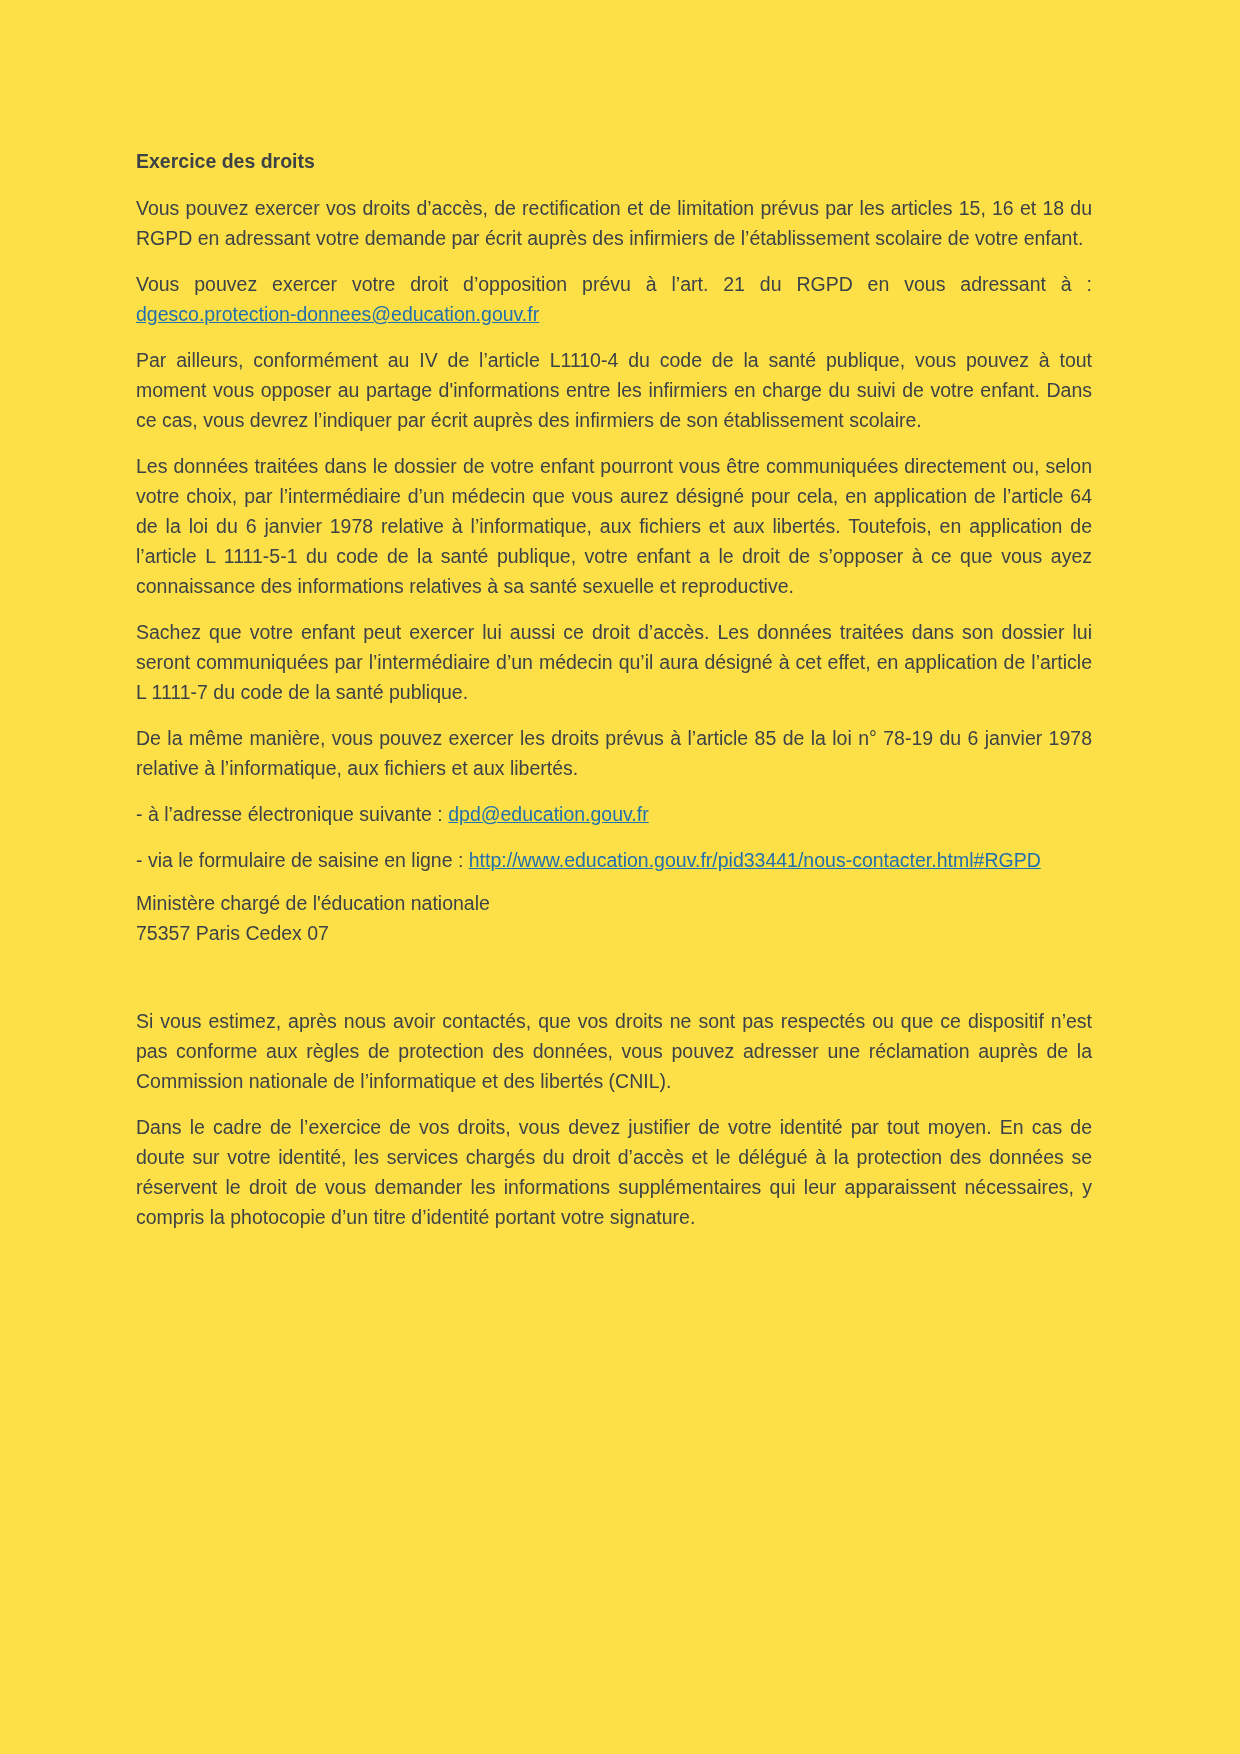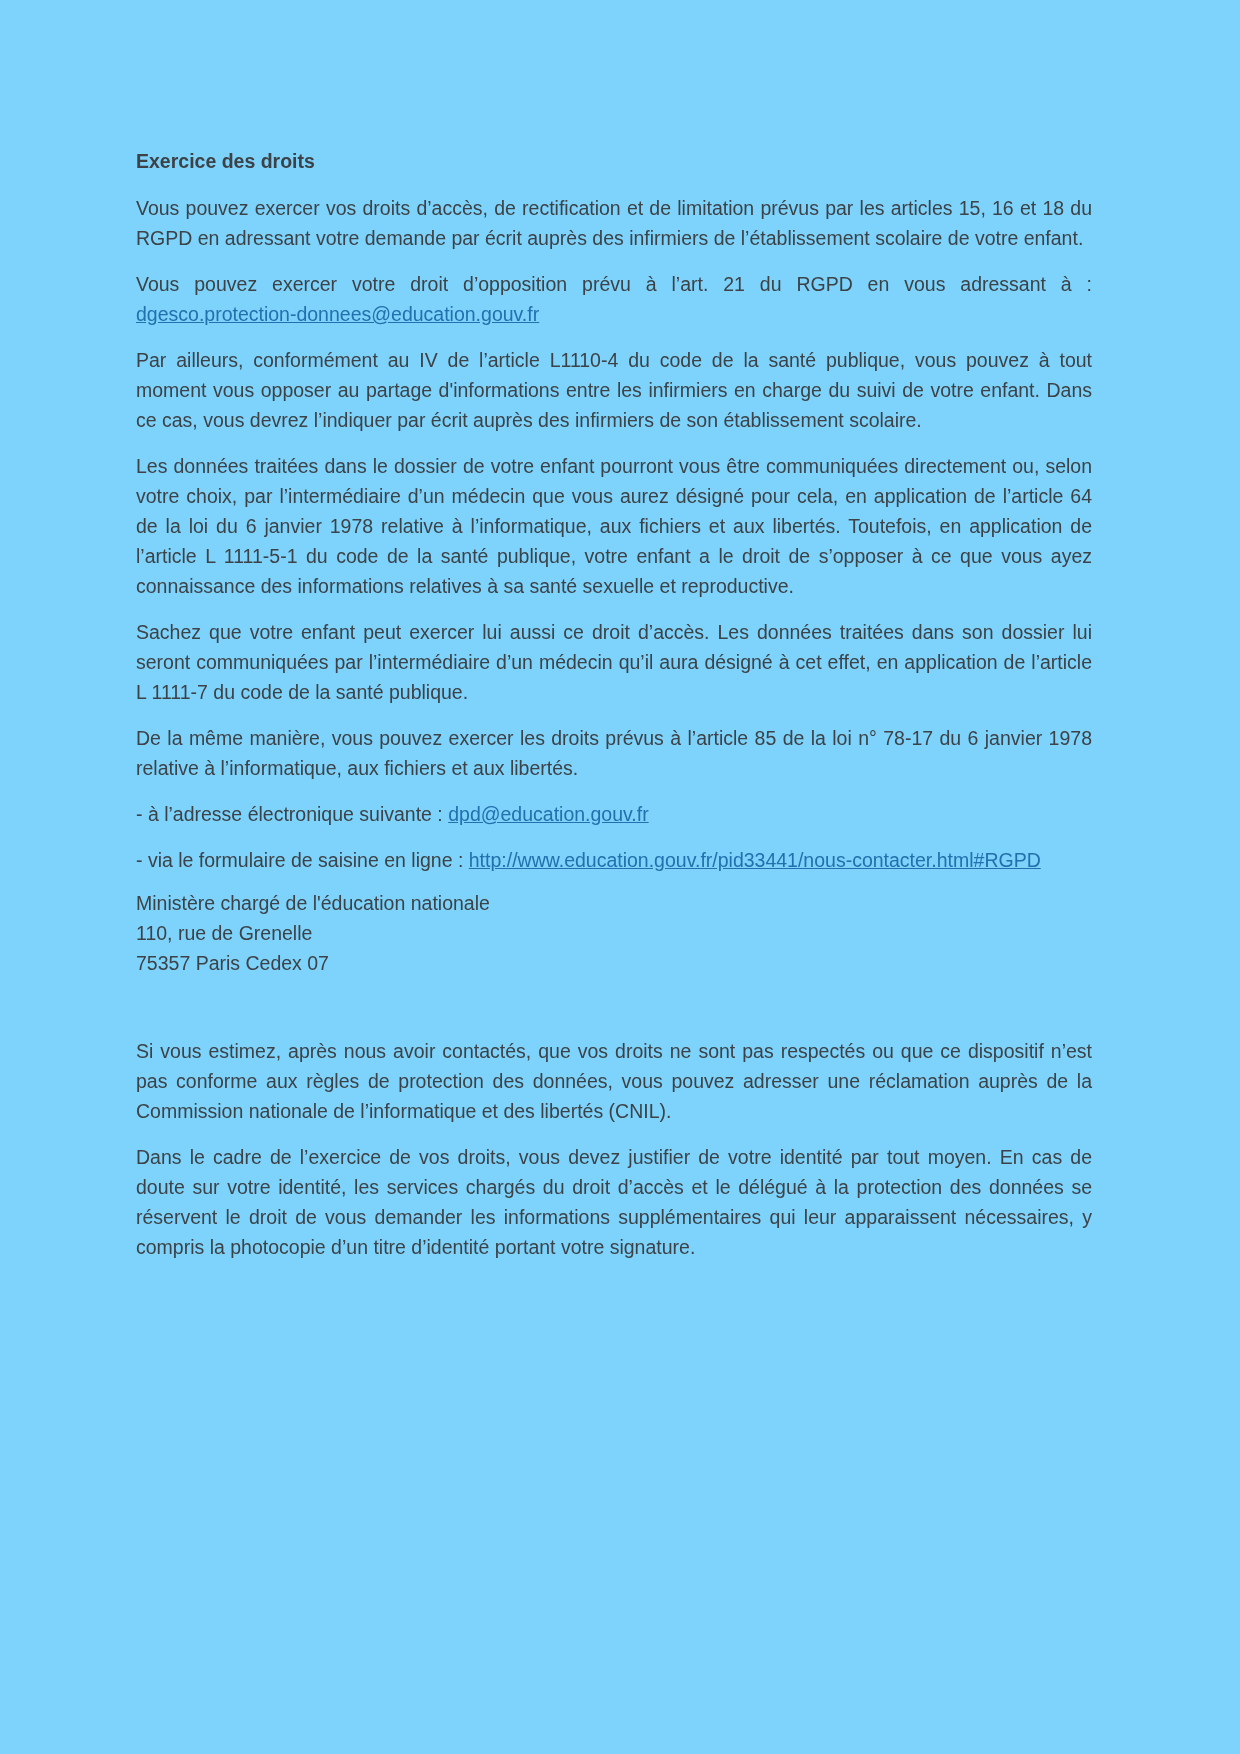--- a/index.html
+++ b/index.html
@@ -1,20 +1,20 @@
 <!DOCTYPE html>
 <html><head>
 <meta charset="utf-8">
 <style>
   html, body { margin: 0; padding: 0; background: #ffffff; }
   .page {
     position: relative;
     width: 1240px;
     height: 1754px;
-    background: #7dd3fc;
+    background: #fde047;
     box-sizing: border-box;
     padding: 146px 148px 0 136px;
     font-family: "Liberation Sans", sans-serif;
     font-size: 19.5px;
     line-height: 30px;
     color: #3d4247;
     overflow: hidden;
   }
   h1.doc-heading {
     font-size: 19.5px;
@@ -53,33 +53,32 @@
 
   <p class="para"><span>Vous pouvez exercer votre droit d’opposition prévu à l’art. 21 du RGPD en vous adressant à :</span>
     <a class="doc-link nowrap">dgesco.protection-donnees@education.gouv.fr</a></p>
 
   <p class="para"><span>Par ailleurs, conformément au IV de l’article L1110-4 du code de la santé publique, vous pouvez à tout moment vous opposer au partage d'informations entre les infirmiers en charge du suivi de votre enfant. Dans ce cas, vous devrez l’indiquer par écrit auprès des infirmiers de son établissement scolaire.</span></p>
 
   <p class="para"><span>Les données traitées dans le dossier de votre enfant pourront vous être communiquées directement ou, selon votre choix, par l’intermédiaire d’un médecin que vous aurez désigné pour cela, en application de l’article 64 de la loi du 6 janvier 1978 relative à l’informatique, aux fichiers et aux libertés. Toutefois, en application de l’article L 1111-5-1 du code de la santé publique, votre enfant a le droit de s’opposer à ce que vous ayez connaissance des informations relatives à sa santé sexuelle et reproductive.</span></p>
 
   <p class="para"><span>Sachez que votre enfant peut exercer lui aussi ce droit d’accès. Les données traitées dans son dossier lui seront communiquées par l’intermédiaire d’un médecin qu’il aura désigné à cet effet, en application de l’article L 1111-7 du code de la santé publique.</span></p>
 
-  <p class="para"><span>De la même manière, vous pouvez exercer les droits prévus à l’article 85 de la loi n° 78-17 du 6 janvier 1978 relative à l’informatique, aux fichiers et aux libertés.</span></p>
+  <p class="para"><span>De la même manière, vous pouvez exercer les droits prévus à l’article 85 de la loi n° 78-19 du 6 janvier 1978 relative à l’informatique, aux fichiers et aux libertés.</span></p>
 
 
   <p class="para"><span>- à l’adresse électronique suivante :</span>
     <a class="doc-link nowrap">dpd@education.gouv.fr</a></p>
 
   <p class="para"><span>- via le formulaire de saisine en ligne :</span>
     <a class="doc-link">http://www.education.gouv.fr/pid33441/nous-contacter.html#RGPD</a></p>
 
 
   <div class="addr">
     <div>Ministère chargé de l'éducation nationale</div>
-    <div>110, rue de Grenelle</div>
     <div>75357 Paris Cedex 07</div>
   </div>
 
   <p class="para gap-before"><span>Si vous estimez, après nous avoir contactés, que vos droits ne sont pas respectés ou que ce dispositif n’est pas conforme aux règles de protection des données, vous pouvez adresser une réclamation auprès de la Commission nationale de l’informatique et des libertés (CNIL).</span></p>
 
   <p class="para"><span>Dans le cadre de l’exercice de vos droits, vous devez justifier de votre identité par tout moyen. En cas de doute sur votre identité, les services chargés du droit d’accès et le délégué à la protection des données se réservent le droit de vous demander les informations supplémentaires qui leur apparaissent nécessaires, y compris la photocopie d’un titre d’identité portant votre signature.</span></p>
 
 </div>
 
 </body></html>

